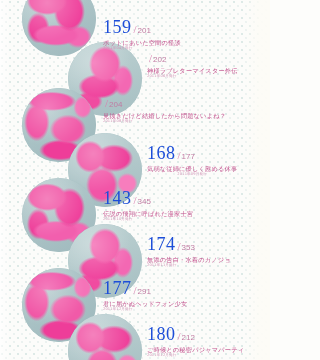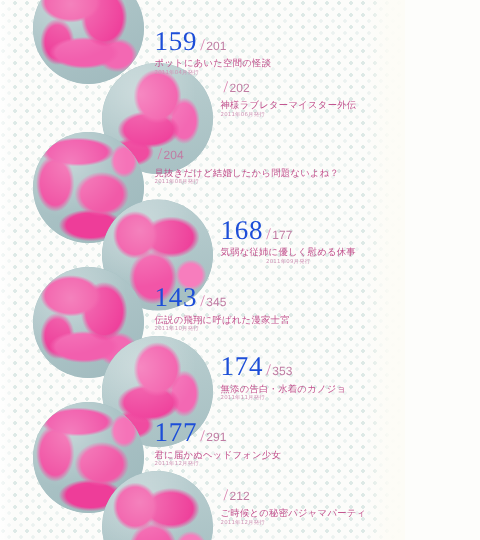--- a/index.html
+++ b/index.html
@@ -230,20 +230,21 @@
     <div class="title">君に届かぬヘッドフォン少女</div>
     <div class="date">2011年12月発行</div>
   </div>
 
   <div class="thumb" style="left:68px;top:314px;width:74px;height:74px;">
     <div class="art v4"></div>
     <div class="sheen"></div>
   </div>
   <div class="caption" style="left:147px;top:325px;">
     <div class="numline">
+      <span class="bignum">180</span>
       <span class="slash">/</span>
       <span class="subnum">212</span>
     </div>
     <div class="title">ご時候との秘密パジャマパーティ</div>
     <div class="date">2011年12月発行</div>
   </div>
 
 </div>
 
 </body></html>

